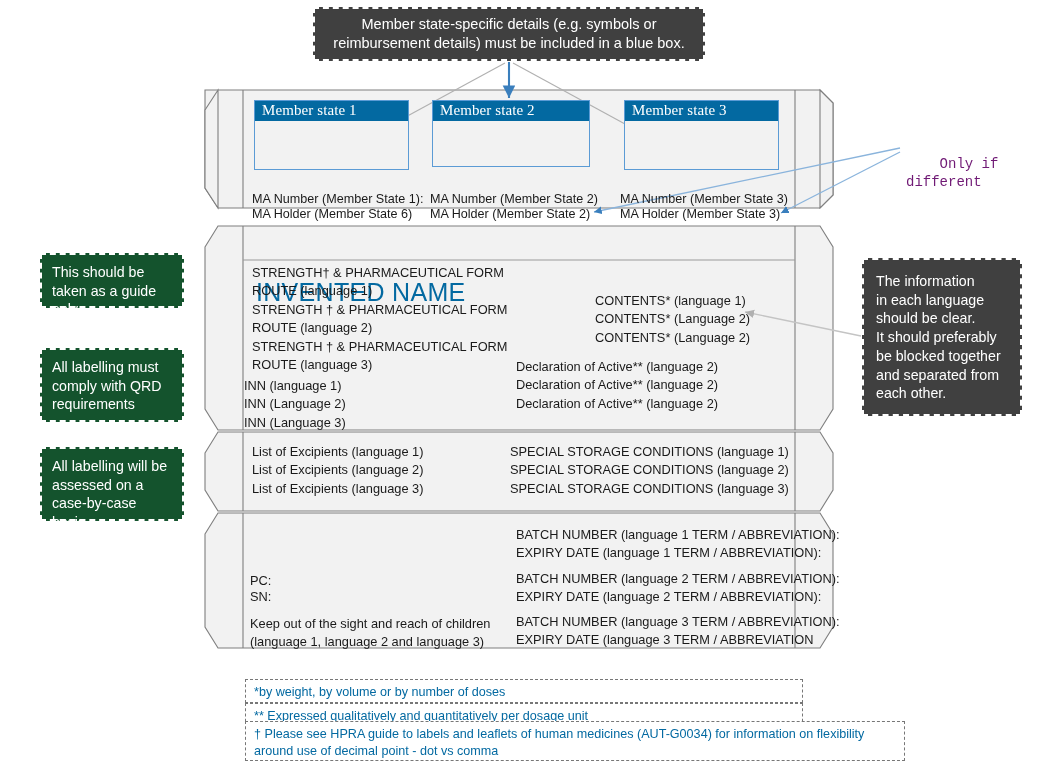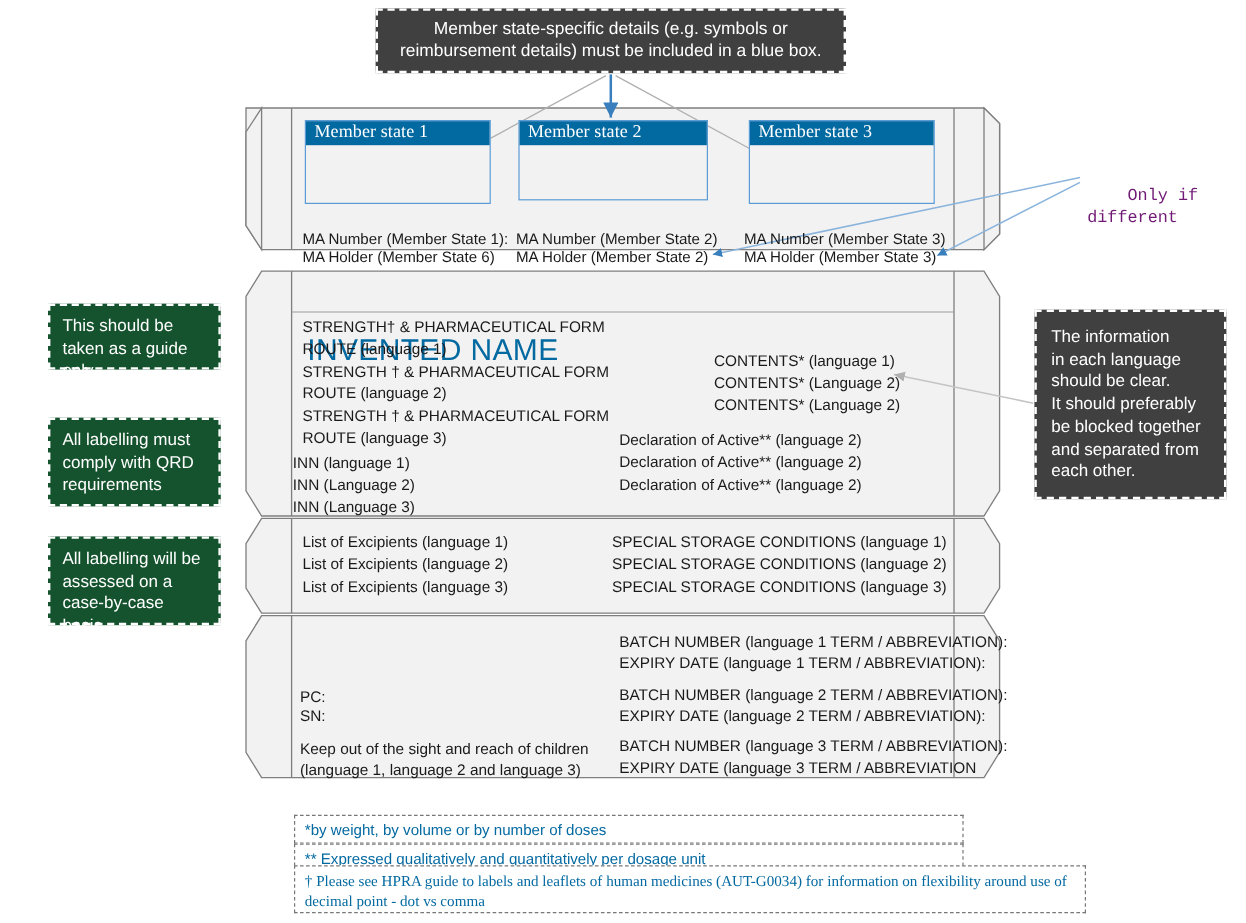--- a/index.html
+++ b/index.html
@@ -72,21 +72,21 @@
     position:absolute;box-sizing:border-box;
     border:1px dashed #777777;
     background:#ffffff;
     font-size:12.6px;color:#0369a1;
     padding:4px 8px;
     line-height:1.36;
     font-family:"Liberation Sans", sans-serif;
   }
   #fn1{left:245px;top:679px;width:558px;height:24px;}
   #fn2{left:245px;top:703px;width:558px;height:24px;}
-  #fn3{left:245px;top:721px;width:660px;height:40px;font-family:Liberation Serif, serif;}
+  #fn3{left:245px;top:721px;width:660px;height:40px;}
 
   .only-diff{
     position:absolute;left:906px;top:137px;
     font-size:14px;color:#701a75;line-height:1.3;white-space:pre;font-family:Liberation Mono, monospace;
   }
 </style>
 </head>
 <body>
 
 <div class="stage">

